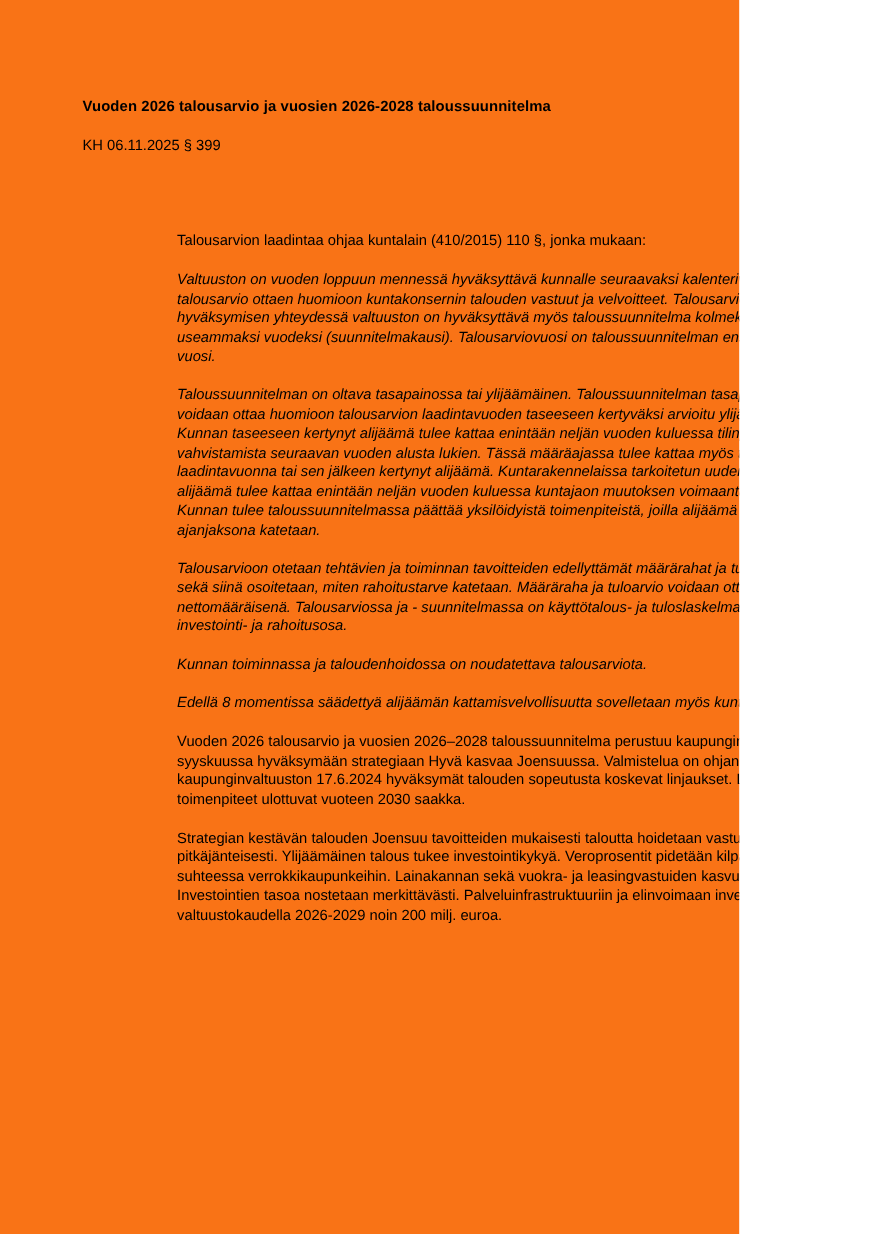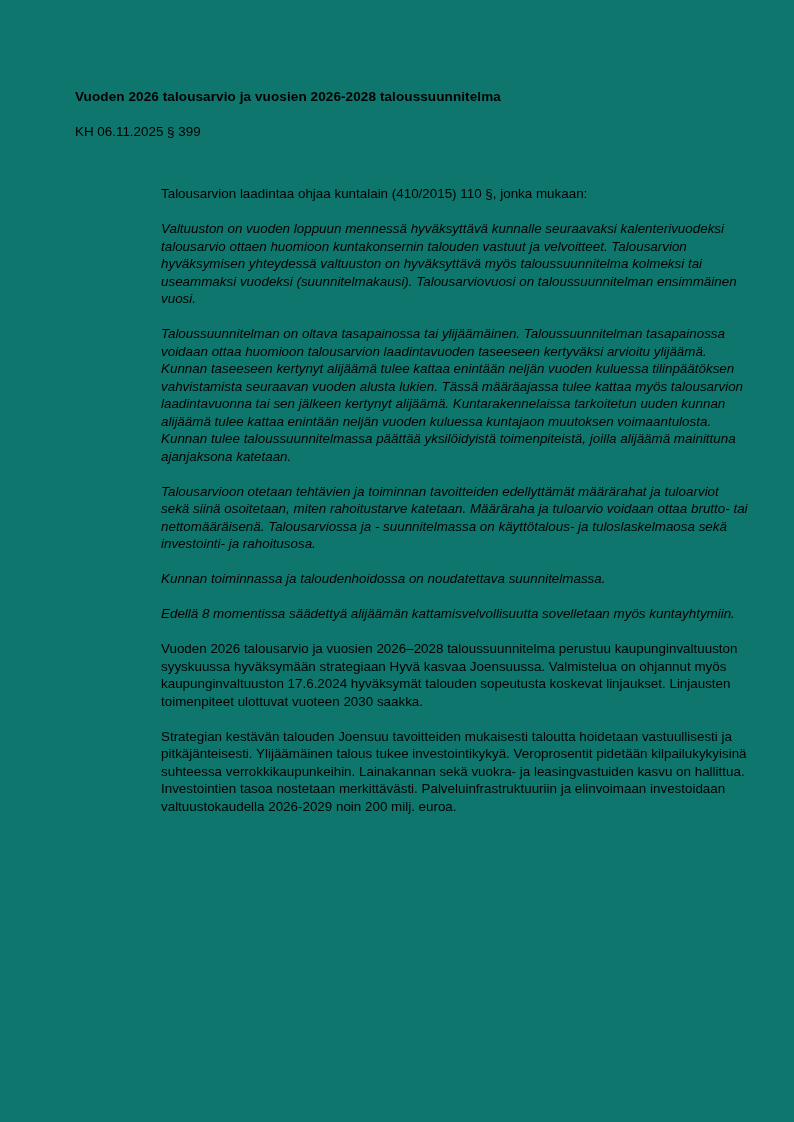--- a/index.html
+++ b/index.html
@@ -2,43 +2,43 @@
 <html><head>
 <meta charset="utf-8">
 <style>
   html, body {
     margin: 0;
     padding: 0;
     background: #ffffff;
   }
   .page {
     position: relative;
-    width: 794px;
+    width: 672px;
     height: 1122px;
-    background: #0f766e;
+    background: #f97316;
     color: #000000;
     font-family: "Liberation Sans", sans-serif;
     box-sizing: border-box;
     padding: 88px 48px 0 75px;
     overflow: hidden;
   }
   .doc-title {
     margin: 0;
     font-size: 13.5px;
     font-weight: bold;
     line-height: 17px;
     letter-spacing: 0.1px;
   }
   .doc-ref {
     margin: 18px 0 0 0;
     font-size: 13.4px;
     line-height: 17px;
   }
   .body-block {
-    margin: 45px 0 0 86px;
+    margin: 70px 0 0 86px;
     width: 588px;
     font-size: 13.4px;
     line-height: 17.5px;
   }
   .body-block p {
     margin: 0 0 17.5px 0;
   }
   .quote {
     font-style: italic;
   }
@@ -56,21 +56,21 @@
 
     <p class="intro">Talousarvion laadintaa ohjaa kuntalain (410/2015) 110 §, jonka mukaan:</p>
 
     <p class="quote">Valtuuston on vuoden loppuun mennessä hyväksyttävä kunnalle seuraavaksi kalenterivuodeksi talousarvio ottaen huomioon kuntakonsernin talouden vastuut ja velvoitteet. Talousarvion hyväksymisen yhteydessä valtuuston on hyväksyttävä myös taloussuunnitelma kolmeksi tai useammaksi vuodeksi (suunnitelmakausi). Talousarviovuosi on taloussuunnitelman ensimmäinen vuosi.</p>
 
 
     <p class="quote">Taloussuunnitelman on oltava tasapainossa tai ylijäämäinen. Taloussuunnitelman tasapainossa voidaan ottaa huomioon talousarvion laadintavuoden taseeseen kertyväksi arvioitu ylijäämä. Kunnan taseeseen kertynyt alijäämä tulee kattaa enintään neljän vuoden kuluessa tilinpäätöksen vahvistamista seuraavan vuoden alusta lukien. Tässä määräajassa tulee kattaa myös talousarvion laadintavuonna tai sen jälkeen kertynyt alijäämä. Kuntarakennelaissa tarkoitetun uuden kunnan alijäämä tulee kattaa enintään neljän vuoden kuluessa kuntajaon muutoksen voimaantulosta. Kunnan tulee taloussuunnitelmassa päättää yksilöidyistä toimenpiteistä, joilla alijäämä mainittuna ajanjaksona katetaan.</p>
 
     <p class="quote">Talousarvioon otetaan tehtävien ja toiminnan tavoitteiden edellyttämät määrärahat ja tuloarviot sekä siinä osoitetaan, miten rahoitustarve katetaan. Määräraha ja tuloarvio voidaan ottaa brutto- tai nettomääräisenä. Talousarviossa ja - suunnitelmassa on käyttötalous- ja tuloslaskelmaosa sekä investointi- ja rahoitusosa.</p>
 
-    <p class="quote">Kunnan toiminnassa ja taloudenhoidossa on noudatettava suunnitelmassa.</p>
+    <p class="quote">Kunnan toiminnassa ja taloudenhoidossa on noudatettava talousarviota.</p>
 
     <p class="quote">Edellä 8 momentissa säädettyä alijäämän kattamisvelvollisuutta sovelletaan myös kuntayhtymiin.</p>
 
     <p>Vuoden 2026 talousarvio ja vuosien 2026–2028 taloussuunnitelma perustuu kaupunginvaltuuston syyskuussa hyväksymään strategiaan Hyvä kasvaa Joensuussa. Valmistelua on ohjannut myös kaupunginvaltuuston 17.6.2024 hyväksymät talouden sopeutusta koskevat linjaukset.  Linjausten toimenpiteet ulottuvat vuoteen 2030 saakka.</p>
 
     <p>Strategian kestävän talouden Joensuu tavoitteiden mukaisesti taloutta hoidetaan vastuullisesti ja pitkäjänteisesti. Ylijäämäinen talous tukee investointikykyä. Veroprosentit pidetään kilpailukykyisinä  suhteessa verrokkikaupunkeihin.  Lainakannan sekä vuokra- ja leasingvastuiden kasvu on hallittua. Investointien tasoa nostetaan merkittävästi. Palveluinfrastruktuuriin ja elinvoimaan investoidaan valtuustokaudella 2026-2029 noin 200 milj. euroa.</p>
 
   </div>
 
 </div>

